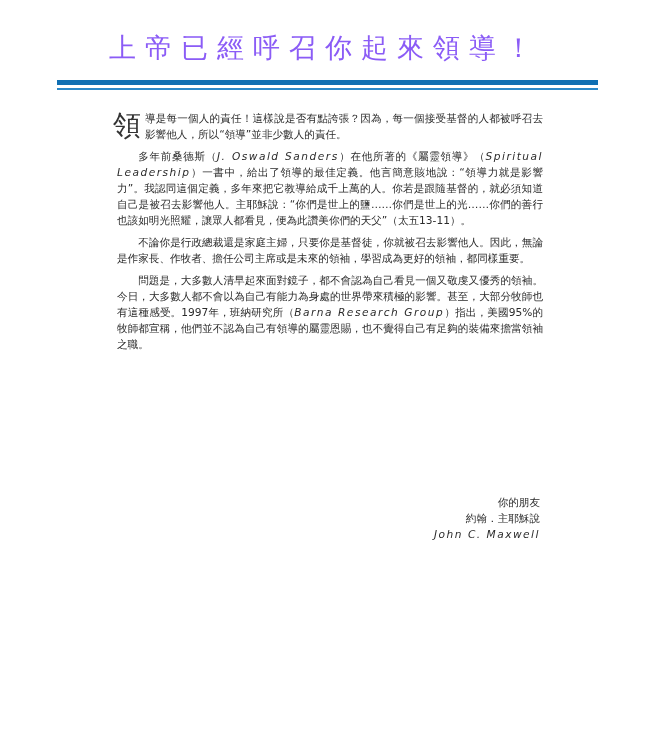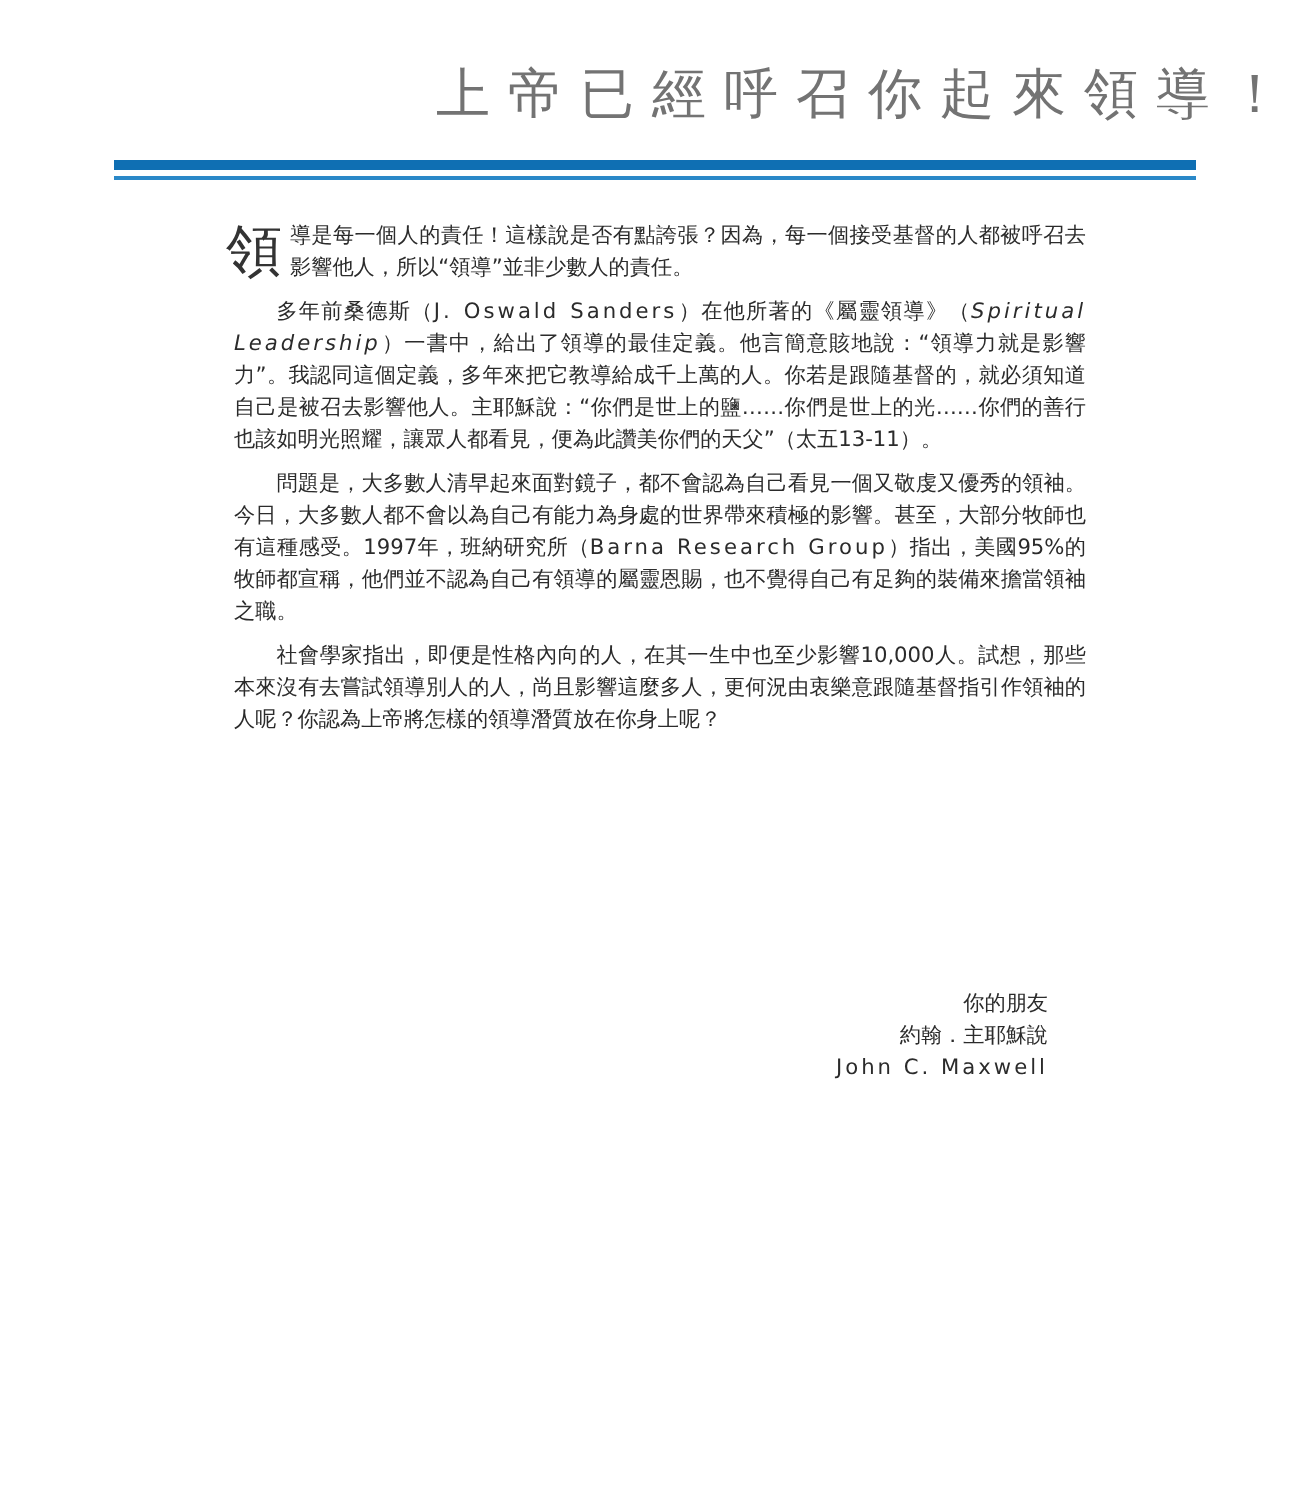--- a/index.html
+++ b/index.html
@@ -1,44 +1,44 @@
 <!DOCTYPE html>
 <html><head>
   <meta charset="utf-8">
   <style>
     html, body { margin: 0; padding: 0; background: #ffffff; }
     body { width: 650px; height: 750px; position: relative; overflow: hidden;
            font-family: "DejaVu Sans", "Liberation Sans", sans-serif; color: #2b2b2b; }
-    .title { position: absolute; top: 30px; left: 0; width: 650px; text-align: right;
+    .title { position: absolute; top: 30px; left: 0; width: 650px; text-align: center;
              font-family: "DejaVu Serif", "Liberation Serif", serif; font-size: 27px;
-             letter-spacing: 9px; color: #737373; line-height: 36px; }
+             letter-spacing: 9px; color: #8b5cf6; line-height: 36px; }
     .rule-thick { position: absolute; left: 57px; width: 541px; top: 80px; height: 5px; background: #0f6fb3; }
     .rule-thin { position: absolute; left: 57px; width: 541px; top: 88px; height: 2px; background: #2a88c8; }
     .body { position: absolute; left: 117px; top: 110px; width: 426px; font-size: 10.6px; line-height: 16px; }
     .para { margin: 0 0 6px 0; text-indent: 2em; text-align: justify; }
     .para.first { text-indent: 0; }
     .dropcap { float: left; font-size: 28px; line-height: 28px; margin: 2px 4px 0 -4px;
                font-family: "DejaVu Sans", sans-serif; color: #333; font-weight: 300; }
-    .en { letter-spacing: 1.5px; }
+    .en { letter-spacing: 1.5px; font-style: italic; }
     .it { font-style: italic; letter-spacing: 1.5px; }
-    .sign { position: absolute; right: 126px; top: 494px; text-align: right; font-size: 10.6px; line-height: 16px; }
+    .sign { position: absolute; right: 110px; top: 494px; text-align: right; font-size: 10.6px; line-height: 16px; }
   </style>
 </head>
 <body>
 
 <div class="title">上帝已經呼召你起來領導！</div>
 <div class="rule-thick"></div>
 <div class="rule-thin"></div>
 
 <div class="body">
   <p class="para first">
     <span class="dropcap">領</span><span>導是每一個人的責任！這樣說是否有點誇張？因為，每一個接受基督的人都被呼召去影響他人，所以“領導”並非少數人的責任。</span>
   </p>
   <p class="para"><span>多年前桑德斯（</span><span class="en">J. Oswald Sanders</span><span>）在他所著的《屬靈領導》（</span><span class="it">Spiritual Leadership</span><span>）一書中，給出了領導的最佳定義。他言簡意賅地說：“領導力就是影響力”。我認同這個定義，多年來把它教導給成千上萬的人。你若是跟隨基督的，就必須知道自己是被召去影響他人。主耶穌說：“你們是世上的鹽……你們是世上的光……你們的善行也該如明光照耀，讓眾人都看見，便為此讚美你們的天父”（太五13-11）。</span></p>
+  <p class="para">不論你是行政總裁還是家庭主婦，只要你是基督徒，你就被召去影響他人。因此，無論是作家長、作牧者、擔任公司主席或是未來的領袖，學習成為更好的領袖，都同樣重要。</p>
   <p class="para"><span>問題是，大多數人清早起來面對鏡子，都不會認為自己看見一個又敬虔又優秀的領袖。今日，大多數人都不會以為自己有能力為身處的世界帶來積極的影響。甚至，大部分牧師也有這種感受。1997年，班納研究所（</span><span class="en">Barna Research Group</span><span>）指出，美國95%的牧師都宣稱，他們並不認為自己有領導的屬靈恩賜，也不覺得自己有足夠的裝備來擔當領袖之職。</span></p>
-  <p class="para">社會學家指出，即便是性格內向的人，在其一生中也至少影響10,000人。試想，那些本來沒有去嘗試領導別人的人，尚且影響這麼多人，更何況由衷樂意跟隨基督指引作領袖的人呢？你認為上帝將怎樣的領導潛質放在你身上呢？</p>
 </div>
 
 <div class="sign">
   <div>你的朋友</div>
   <div>約翰．主耶穌說</div>
   <div class="en">John C. Maxwell</div>
 </div>
 
 </body></html>

